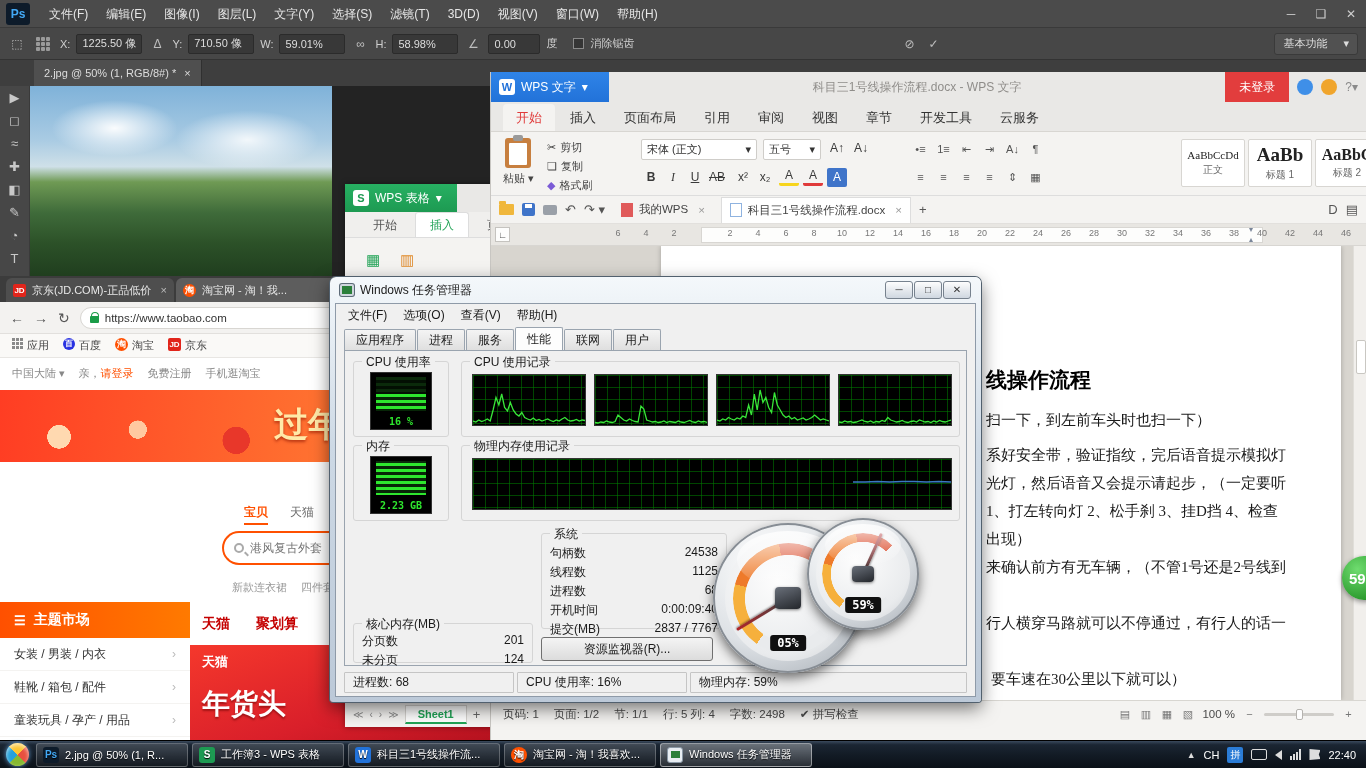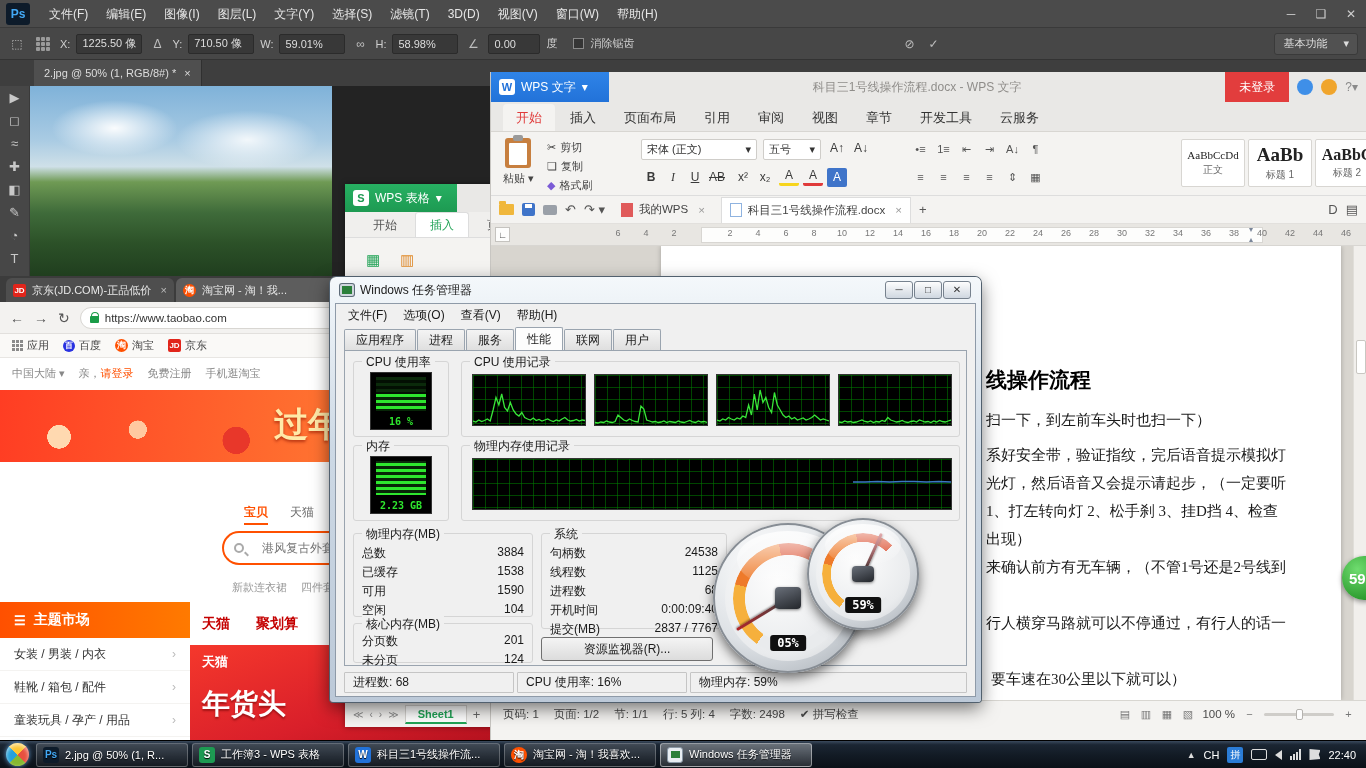--- a/index.html
+++ b/index.html
@@ -36,38 +36,38 @@
 .br-tab.active{background:#5d5d5d}
 .br-tab .x{margin-left:auto;color:#bbb}
 .ic-jd{width:13px;height:13px;background:#e1251b;border-radius:2px;color:#fff;font:bold 8px/13px "Liberation Sans",sans-serif;text-align:center;flex:none}
 .ic-tb{width:13px;height:13px;background:#ff5000;border-radius:50%;color:#fff;font:bold 9px/13px "Liberation Sans",sans-serif;text-align:center;flex:none}
 .br-nav{height:32px;background:#f3f2f0;display:flex;align-items:center;gap:10px;padding:0 10px;border-bottom:1px solid #e2e0dd}
 .br-nav .n{color:#555;font-size:14px}
 .urlbox{flex:1;height:22px;background:#fff;border:1px solid #d8d6d2;border-radius:11px;display:flex;align-items:center;gap:6px;padding:0 9px;font-size:11.5px;color:#333}
 .lock{width:9px;height:7px;background:#1a9c48;border-radius:1px;position:relative;margin-top:3px}
 .lock:before{content:"";position:absolute;left:1.5px;top:-4px;width:6px;height:5px;border:1.5px solid #1a9c48;border-bottom:none;border-radius:4px 4px 0 0}
 .br-bm{height:24px;background:#faf9f7;border-bottom:1px solid #e8e6e3;display:flex;align-items:center;gap:14px;padding:0 12px;font-size:11px;color:#444}
-.bm{display:flex;align-items:center;gap:4px}
+.bm{display:flex;align-items:flex-start;gap:4px}
 .ic-apps{width:11px;height:11px;display:grid;grid-template-columns:repeat(3,1fr);gap:1px}
 .ic-apps i{background:#8a8a8a}
 .ic-bd{width:12px;height:12px;border-radius:50%;background:#2932e1;color:#fff;font:bold 8px/12px "Liberation Sans",sans-serif;text-align:center}
 .tb-top{height:30px;display:flex;align-items:center;gap:14px;padding:0 12px;font-size:11px;color:#888}
 .tb-top .hot{color:#ff5000}
 .tb-banner{position:absolute;left:0;top:114px;width:492px;height:72px;background:
  radial-gradient(circle 26px at 12% 65%,#ffd9b0 0 45%,rgba(0,0,0,0) 46%),
  radial-gradient(circle 20px at 28% 55%,#ffc9a0 0 45%,rgba(0,0,0,0) 46%),
  radial-gradient(circle 30px at 48% 70%,#e8372a 0 45%,rgba(0,0,0,0) 46%),
  linear-gradient(95deg,#ff3d23,#ff6a2e 55%,#ff8b3a)}
 .tb-banner .fu{position:absolute;right:150px;top:12px;color:#ffe9a8;font-size:34px;font-weight:bold;text-shadow:0 2px 3px rgba(140,20,0,.6)}
 .tb-sea{position:absolute;left:222px;top:228px;width:270px}
 .tb-seatabs{display:flex;gap:22px;font-size:12px;padding-left:22px}
 .tb-seatabs .t1{color:#ff5000;font-weight:bold;border-bottom:2px solid #ff5000;padding-bottom:2px}
 .tb-seatabs .t2{color:#6c6c6c}
 .tb-box{margin-top:6px;display:flex}
-.tb-input{width:214px;height:34px;border:2px solid #ff5000;border-right:none;border-radius:17px 0 0 17px;display:flex;align-items:center;gap:18px;padding:0 10px;background:#fff}
+.tb-input{width:214px;height:34px;border:2px solid #ff5000;border-right:none;border-radius:17px 0 0 17px;display:flex;align-items:center;gap:6px;padding:0 10px;background:#fff}
 .tb-input input{border:none;outline:none;font-size:12px;color:#333;width:150px;background:transparent;font-family:inherit}
 .mag{width:10px;height:10px;border:2px solid #aaa;border-radius:50%;position:relative;flex:none}
 .mag:after{content:"";position:absolute;left:8px;top:8px;width:5px;height:2px;background:#aaa;transform:rotate(45deg)}
 .tb-btn{width:56px;height:34px;background:linear-gradient(180deg,#ff8a2a,#ff5000);border-radius:0}
 .tb-hot{position:absolute;left:232px;top:304px;display:flex;gap:14px;font-size:11px;color:#999}
 .tb-cat{position:absolute;left:0;top:326px;width:190px}
 .tb-cathead{height:36px;background:linear-gradient(90deg,#ff5000,#ff7a00);color:#fff;font-size:14px;font-weight:bold;display:flex;align-items:center;gap:8px;padding:0 14px}
 .tb-cathead .hm{color:#fff;font-size:13px}
 .tb-catitem{height:33px;border-bottom:1px solid #f4f3f1;display:flex;align-items:center;justify-content:space-between;padding:0 14px;font-size:12px;color:#333;background:#fff}
 .tb-catitem .a{color:#bbb}
@@ -673,41 +673,20 @@
           <span class="glab">物理内存使用记录</span>
           <div class="graph" style="left:10px;top:12px;width:480px;height:52px">
               <div class="grid"></div>
               <div class="sp">
                 <svg viewBox="0 0 100 40" preserveAspectRatio="none" style="width:100%;height:100%;display:block">
                   <polyline points="79.49,18.40 82.05,18.40 84.62,18.00 87.18,18.40 89.74,18.00 92.31,18.00 94.87,18.40 97.44,18.00 100.00,18.40" fill="none" stroke="#3a78c2" stroke-width="1.3" vector-effect="non-scaling-stroke"></polyline>
                 </svg>
               </div>
             </div>
         </div>
-        <div class="grp" style="left:8px;top:182px;width:180px;height:84px">
-          <span class="glab">物理内存(MB)</span>
-          <div style="margin-top:10px">
-            <div class="trow">
-                <span>总数</span>
-                <span>3884</span>
-              </div>
-            <div class="trow">
-                <span>已缓存</span>
-                <span>1538</span>
-              </div>
-            <div class="trow">
-                <span>可用</span>
-                <span>1590</span>
-              </div>
-            <div class="trow">
-                <span>空闲</span>
-                <span>104</span>
-              </div>
-          </div>
-        </div>
         <div class="grp" style="left:8px;top:272px;width:180px;height:40px">
           <span class="glab">核心内存(MB)</span>
           <div style="margin-top:8px">
             <div class="trow">
                 <span>分页数</span>
                 <span>201</span>
               </div>
             <div class="trow">
                 <span>未分页</span>
                 <span>124</span>

